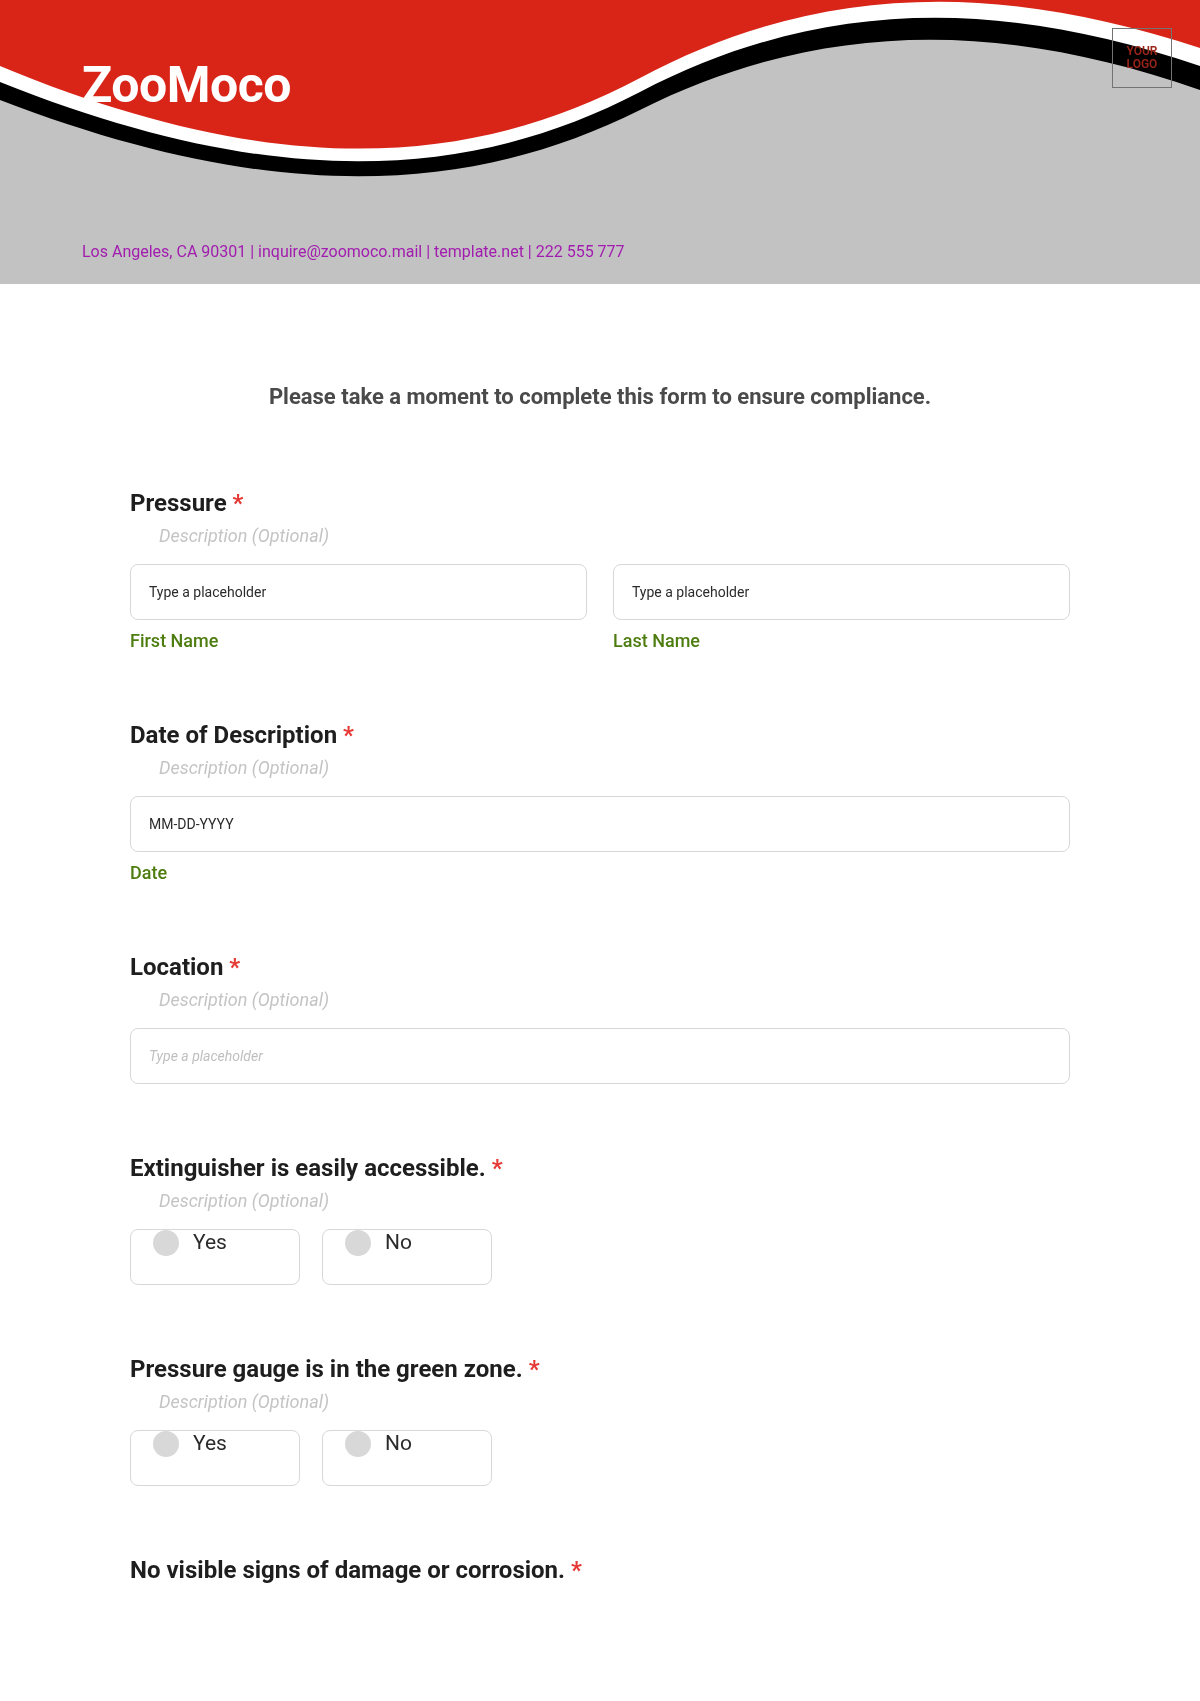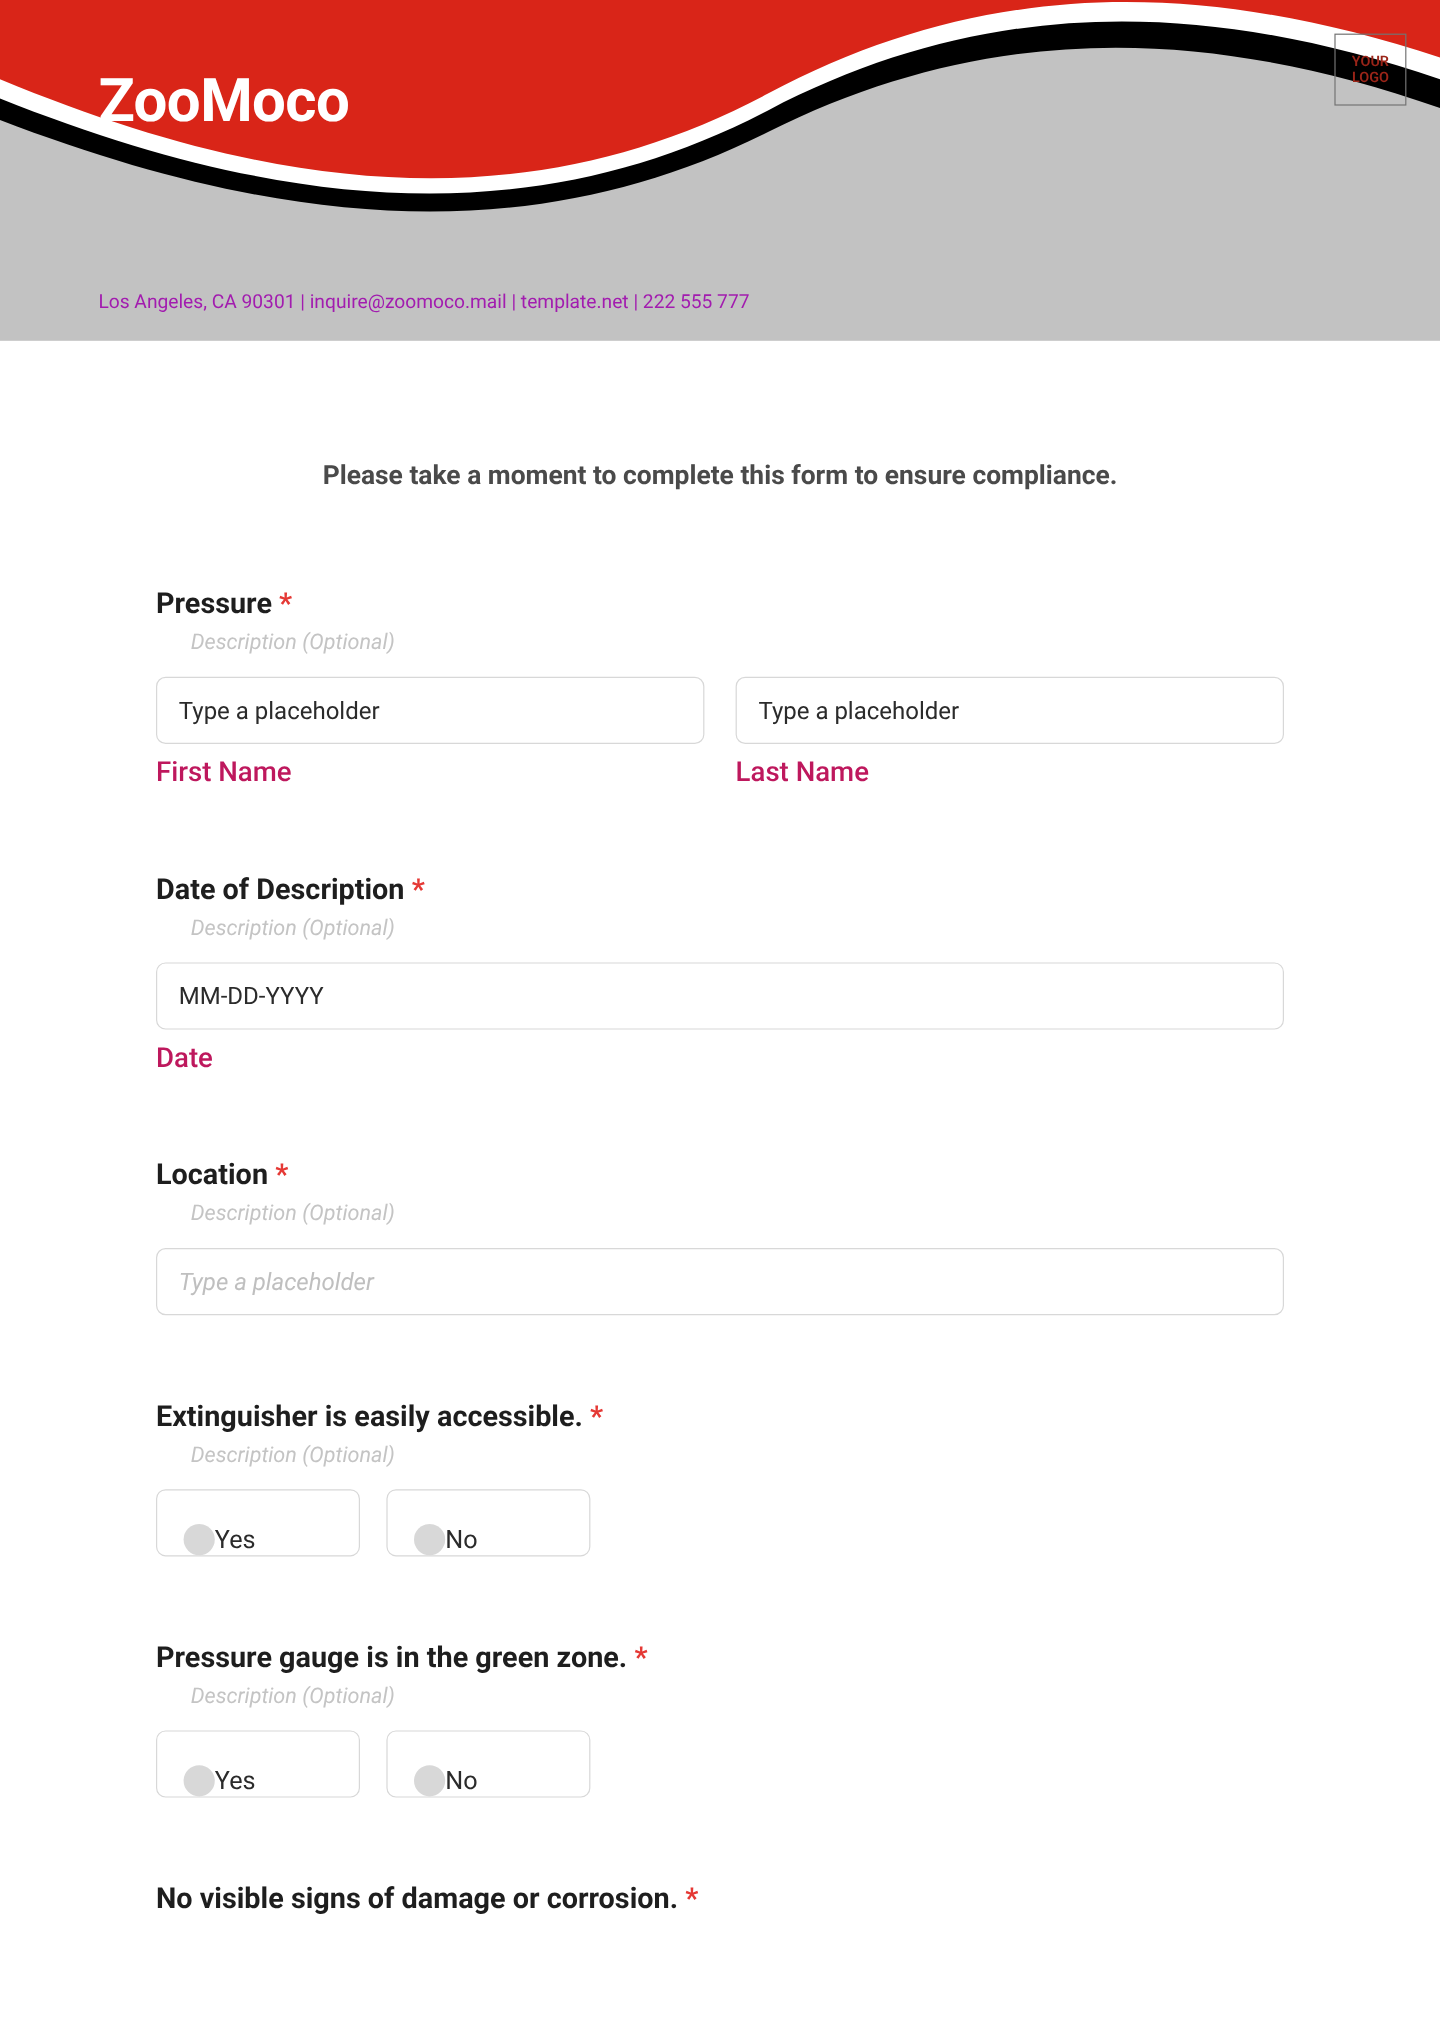--- a/index.html
+++ b/index.html
@@ -11,26 +11,26 @@
 .contact-line { position:absolute; left:82px; top:242px; color:#a21caf; font-size:16px; }
 .form-area { padding:100px 130px 60px; }
 .form-title { text-align:center; font-size:42px; font-weight:700; color:#1e1e1e; margin-bottom:24px; }
 .form-subtitle { text-align:center; font-size:22px; color:#4a4a4a; margin-bottom:80px;font-weight:bold; }
 .field-block { margin-bottom:70px; }
 .field-label { font-size:24px; font-weight:700; color:#1e1e1e; margin-bottom:8px; }
 .req { color:#e53935; font-weight:700; }
 .field-desc { font-size:18px; color:#c4c4c4; font-style:italic; margin-bottom:18px;margin-left:29px; }
 .row { display:flex; gap:26px; }
 .col { flex:1; }
-.text-input { width:100%; height:56px; border:1px solid #d8d8d8; border-radius:8px; padding:4px 18px; font-size:20px; color:#4c1d95; outline:none; font-family:inherit; }
+.text-input { width:100%; height:56px; border:1px solid #d8d8d8; border-radius:8px; padding:4px 18px; font-size:14px; color:#4c1d95; outline:none; font-family:inherit; }
 .text-input::placeholder { color:#2b2b2b; }
 .text-input.italic-ph::placeholder { color:#bfbfbf; font-style:italic; }
-.sublabel { font-size:23px; color:#be185d; margin-top:10px; font-weight:500; }
+.sublabel { font-size:18px; color:#4d7c0f; margin-top:10px; font-weight:500; }
 .radio-row { display:flex; gap:22px; }
-.radio-box { display:flex; align-items:flex-end; gap:0; border:1px solid #d8d8d8; border-radius:8px; height:56px; padding:0 22px; min-width:170px; }
+.radio-box { display:flex; align-items:flex-start; gap:14px; border:1px solid #d8d8d8; border-radius:8px; height:56px; padding:0 22px; min-width:170px; }
 .radio-circle { width:26px; height:26px; border-radius:50%; background:#d8d8d8; flex-shrink:0; }
 .radio-text { font-size:21px; color:#2b2b2b; }
 </style>
 </head>
 <body>
 
 <div class="header-wrap">
   <svg viewBox="0 0 1200 284" preserveAspectRatio="none">
     <path d="M0,0 L1200,0 L1200,90 C1000,20 820,20 640,110 C460,200 260,200 0,100 Z" fill="#000000"></path>
     <path d="M0,0 L1200,0 L1200,66 C1000,-2 820,-2 640,92 C460,186 260,186 0,82 Z" fill="#ffffff"></path>

